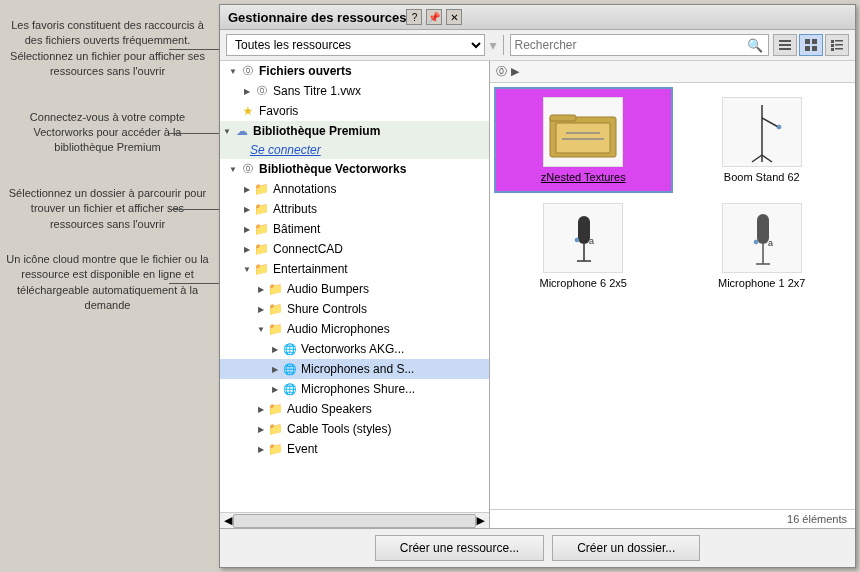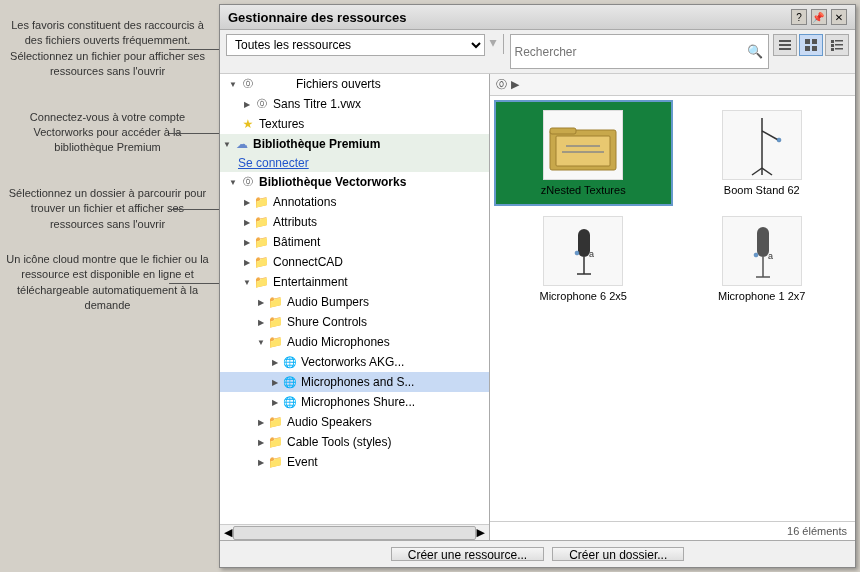--- a/index.html
+++ b/index.html
@@ -39,21 +39,21 @@
       box-shadow: 2px 2px 4px rgba(0,0,0,0.3);
     }
 
     
     .title-bar {
       background: linear-gradient(to bottom, #e8e8e8, #d0d0d0);
       border-bottom: 1px solid #aaa;
       padding: 4px 8px;
       display: flex;
       align-items: center;
-      justify-content: space-between;
+      justify-content: flex-start;
     }
 
     .title-bar-title {
       font-weight: bold;
       font-size: 13px;
       color: #000;
     }
 
     .title-bar-controls {
       display: flex;
@@ -69,20 +69,21 @@
       display: flex;
       align-items: center;
       justify-content: center;
       font-size: 10px;
       cursor: pointer;
     }
 
     
     .toolbar-row {
       display: flex;
+      align-items: center;
       padding: 4px 6px;
       gap: 4px;
       background: #f0f0f0;
       border-bottom: 1px solid #ccc;
     }
 
     .dropdown-select {
       flex: 1;
       height: 22px;
       border: 1px solid #aaa;
@@ -96,21 +97,21 @@
       height: 20px;
       background: #aaa;
       margin: 0 2px;
     }
 
     .search-box {
       display: flex;
       align-items: center;
       border: 1px solid #aaa;
       background: white;
-      height: 35px;
+      height: 22px;
       padding: 0 4px;
       flex: 1;
     }
 
     .search-input {
       border: none;
       outline: none;
       font-size: 12px;
       width: 100%;
     }
@@ -262,22 +263,23 @@
     .resource-item {
       display: flex;
       flex-direction: column;
       align-items: center;
       padding: 8px 4px;
       cursor: pointer;
       border: 2px solid transparent;
     }
 
     .resource-item.selected {
-      background: #15803d;
+      background: #d946ef;
       border-color: #6699cc;
+      text-decoration: underline;
     }
 
     .resource-thumb {
       width: 80px;
       height: 70px;
       display: flex;
       align-items: center;
       justify-content: center;
       background: #f8f8f8;
       border: 1px solid #ddd;
@@ -303,22 +305,22 @@
     .bottom-bar {
       border-top: 1px solid #aaa;
       padding: 6px 8px;
       background: #f0f0f0;
       display: flex;
       gap: 8px;
       justify-content: center;
     }
 
     .action-btn {
-      height: 14px;
-      padding: 0 16px;
+      height: 26px;
+      padding: 0 24px;
       background: linear-gradient(to bottom, #f5f5f5, #e0e0e0);
       border: 1px solid #aaa;
       cursor: pointer;
       font-size: 12px;
       color: #000;
     }
 
     
     .tree-scroll::-webkit-scrollbar,
     .resource-grid::-webkit-scrollbar {
@@ -426,42 +428,42 @@
   </div>
 
   <div class="content-area">
 
     <div class="tree-panel">
       <div class="tree-scroll">
 
         <div class="tree-item indent-1">
           <span class="tree-toggle">▼</span>
           <span class="tree-icon vw-icon">⓪</span>
-          <span style="font-weight:normal;margin-left:37px;">Fichiers ouverts</span>
+          <span style="font-weight:bold;">Fichiers ouverts</span>
         </div>
         <div class="tree-item indent-2">
           <span class="tree-toggle">▶</span>
           <span class="tree-icon vw-icon">⓪</span>
           <span>Sans Titre 1.vwx</span>
         </div>
 
         <div class="tree-item indent-1">
           <span class="tree-toggle">&nbsp;</span>
           <span class="tree-icon star-icon">★</span>
-          <span>Textures</span>
+          <span>Favoris</span>
         </div>
 
         <div class="tree-item indent-1 premium-section">
           <span class="tree-toggle">▼</span>
           <span class="tree-icon cloud-icon">☁</span>
           <span style="font-weight:bold;text-align:right;">Bibliothèque Premium</span>
         </div>
         <div class="tree-item indent-2 premium-section">
           <span class="tree-toggle">&nbsp;</span>
-          <a class="link-text" style="margin-left:4px;">Se connecter</a>
+          <a class="link-text" style="margin-left:16px;font-style:italic;">Se connecter</a>
         </div>
 
         <div class="tree-item indent-1">
           <span class="tree-toggle">▼</span>
           <span class="tree-icon vw-icon">⓪</span>
           <span style="font-weight:bold;">Bibliothèque Vectorworks</span>
         </div>
         <div class="tree-item indent-2">
           <span class="tree-toggle">▶</span>
           <span class="tree-icon folder-icon">📁</span>

